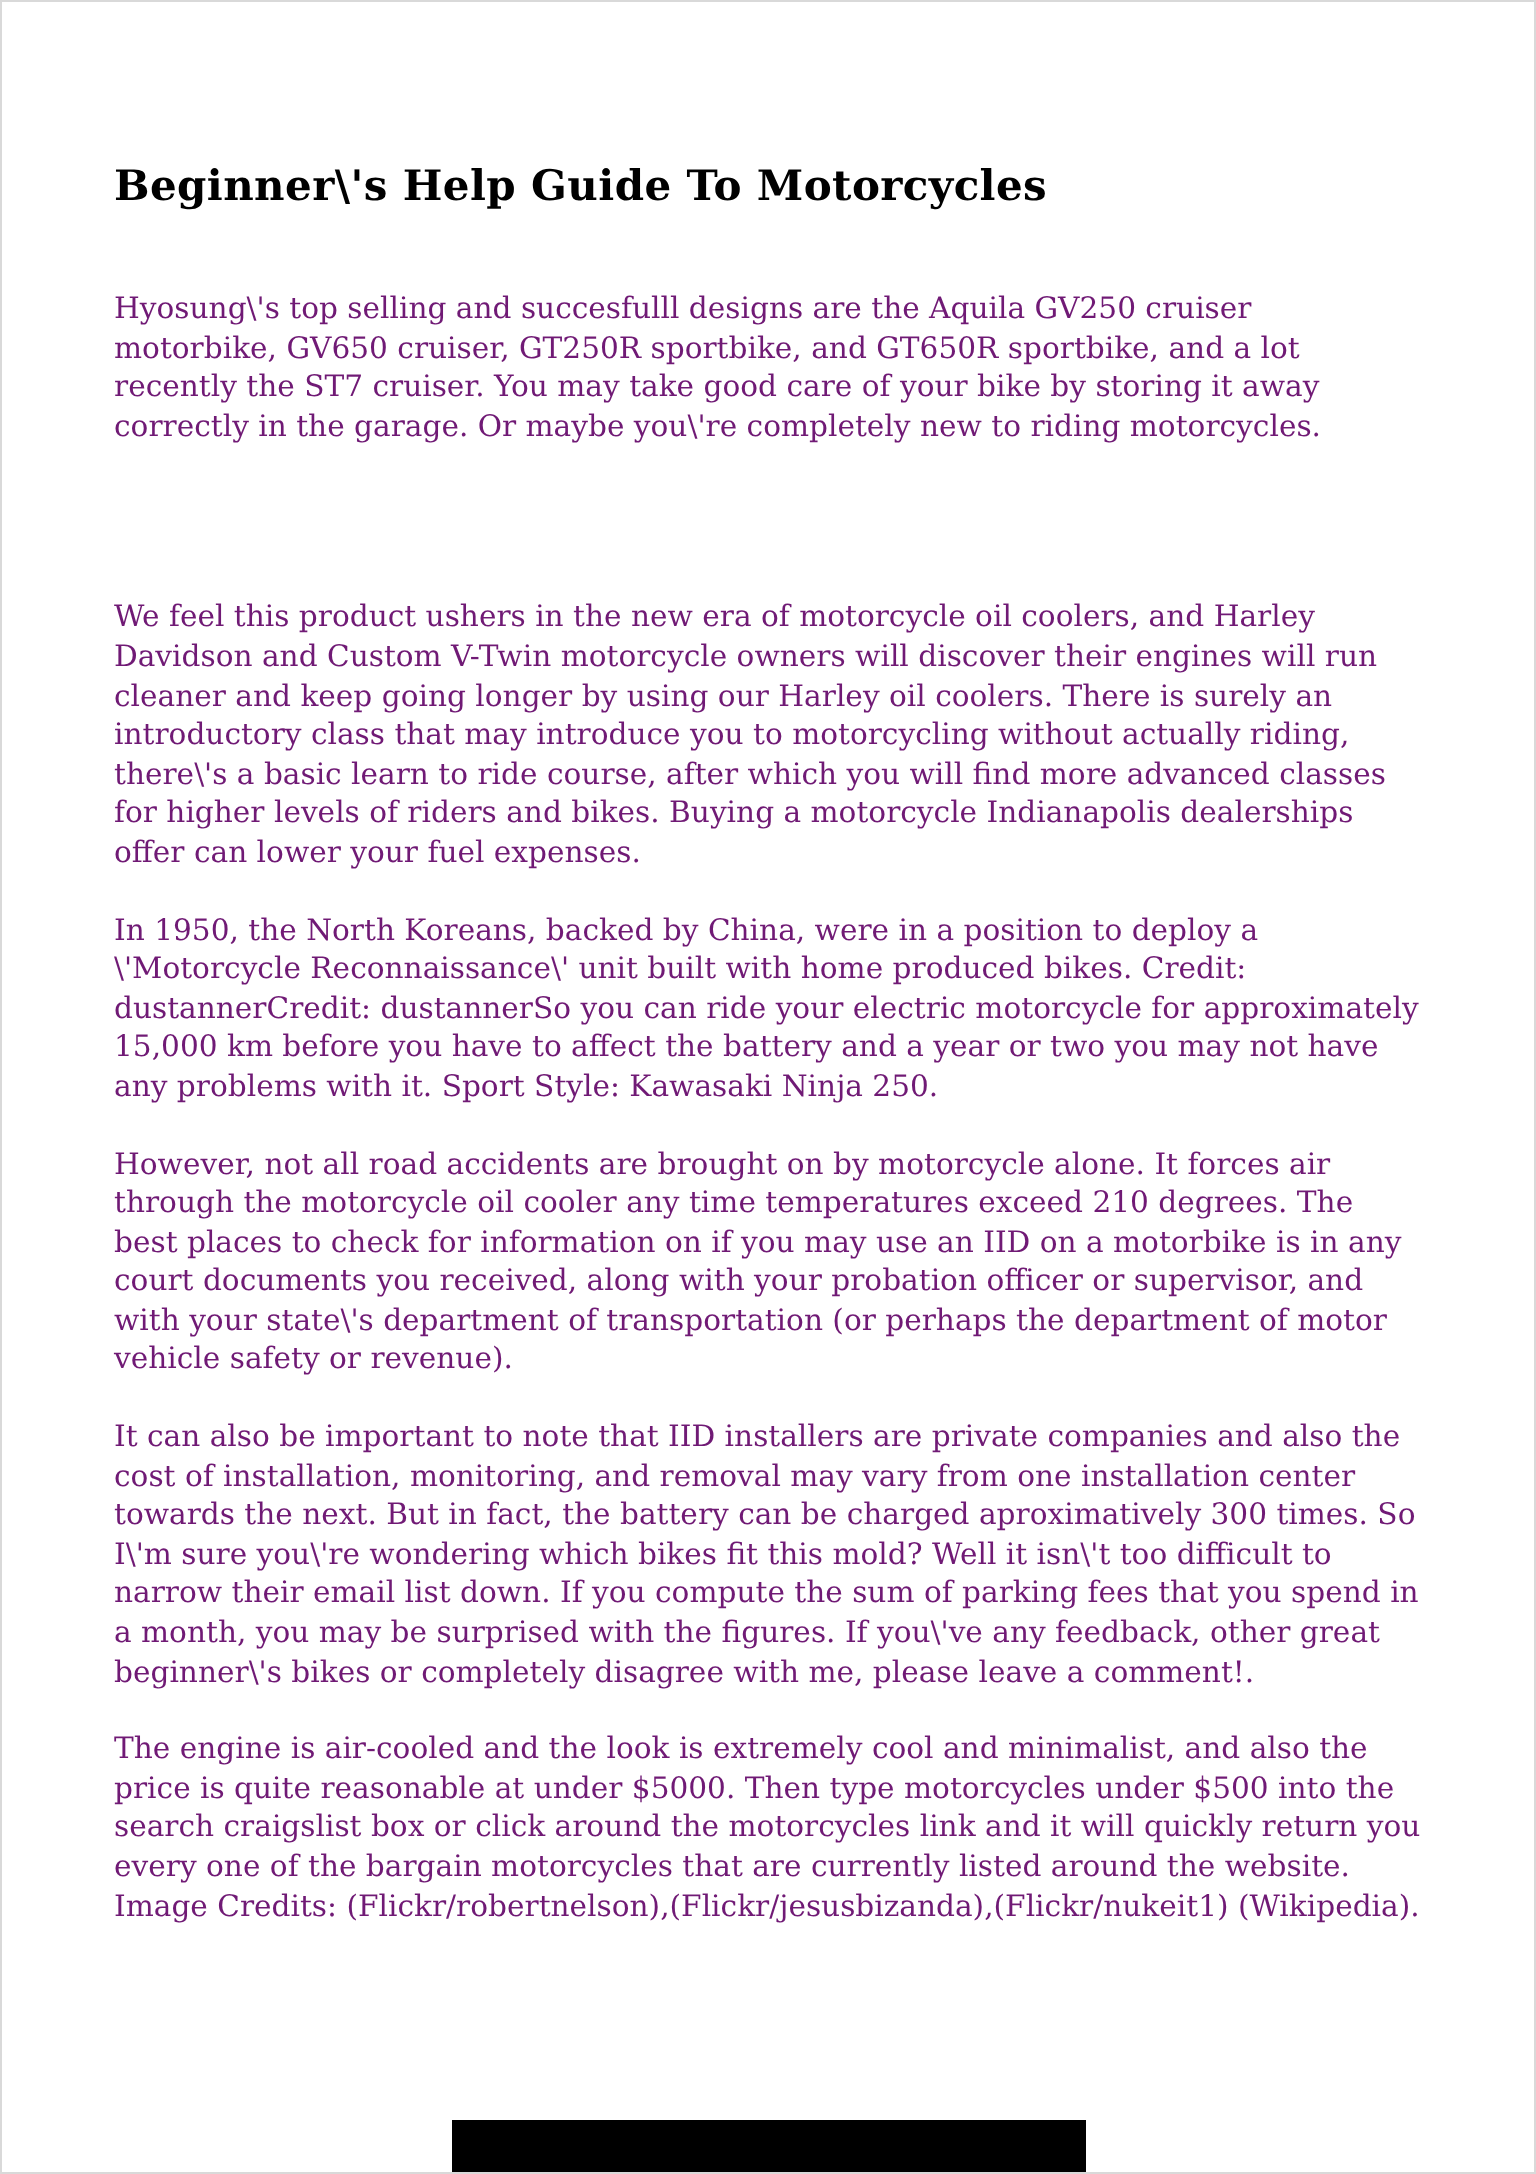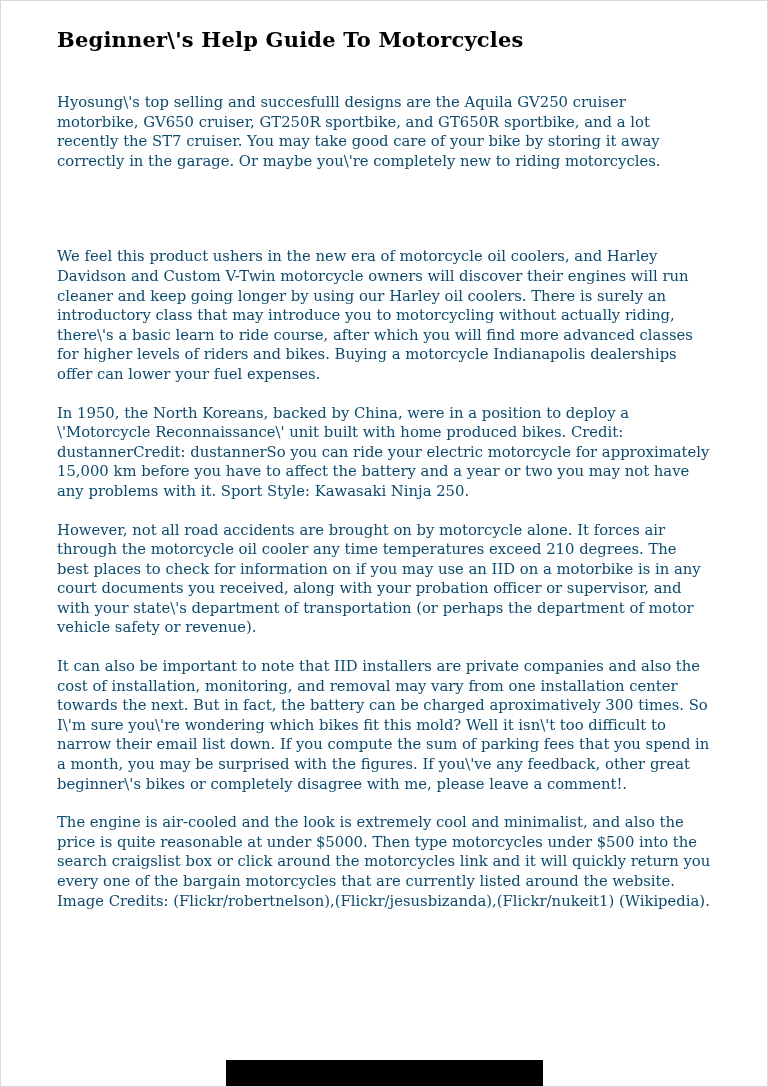--- a/index.html
+++ b/index.html
@@ -11,34 +11,34 @@
   .page {
     position: relative;
     width: 768px;
     height: 1087px;
     box-sizing: border-box;
     background: #ffffff;
     border: 1px solid #d9d9d9;
     overflow: hidden;
   }
   .content {
-    padding: 26px 56px 0 56px;
+    padding: 79px 56px 0 56px;
     color: #1a1a1a;
   }
   .doc-title {
     font-size: 21px;
     font-weight: bold;
     color: #000000;
     margin: 0 0 40px 0;
     letter-spacing: 0.2px;
   }
   .para {
     font-size: 14.8px;
     line-height: 19.6px;
-    color: #0c4a6e;
+    color: #701a75;
     margin: 0 0 19px 0;
     text-align: left;
   }
   .para.after-image-gap {
     margin-bottom: 76px;
   }
   .footer-media-strip {
     position: absolute;
     left: 225px;
     bottom: 0;

